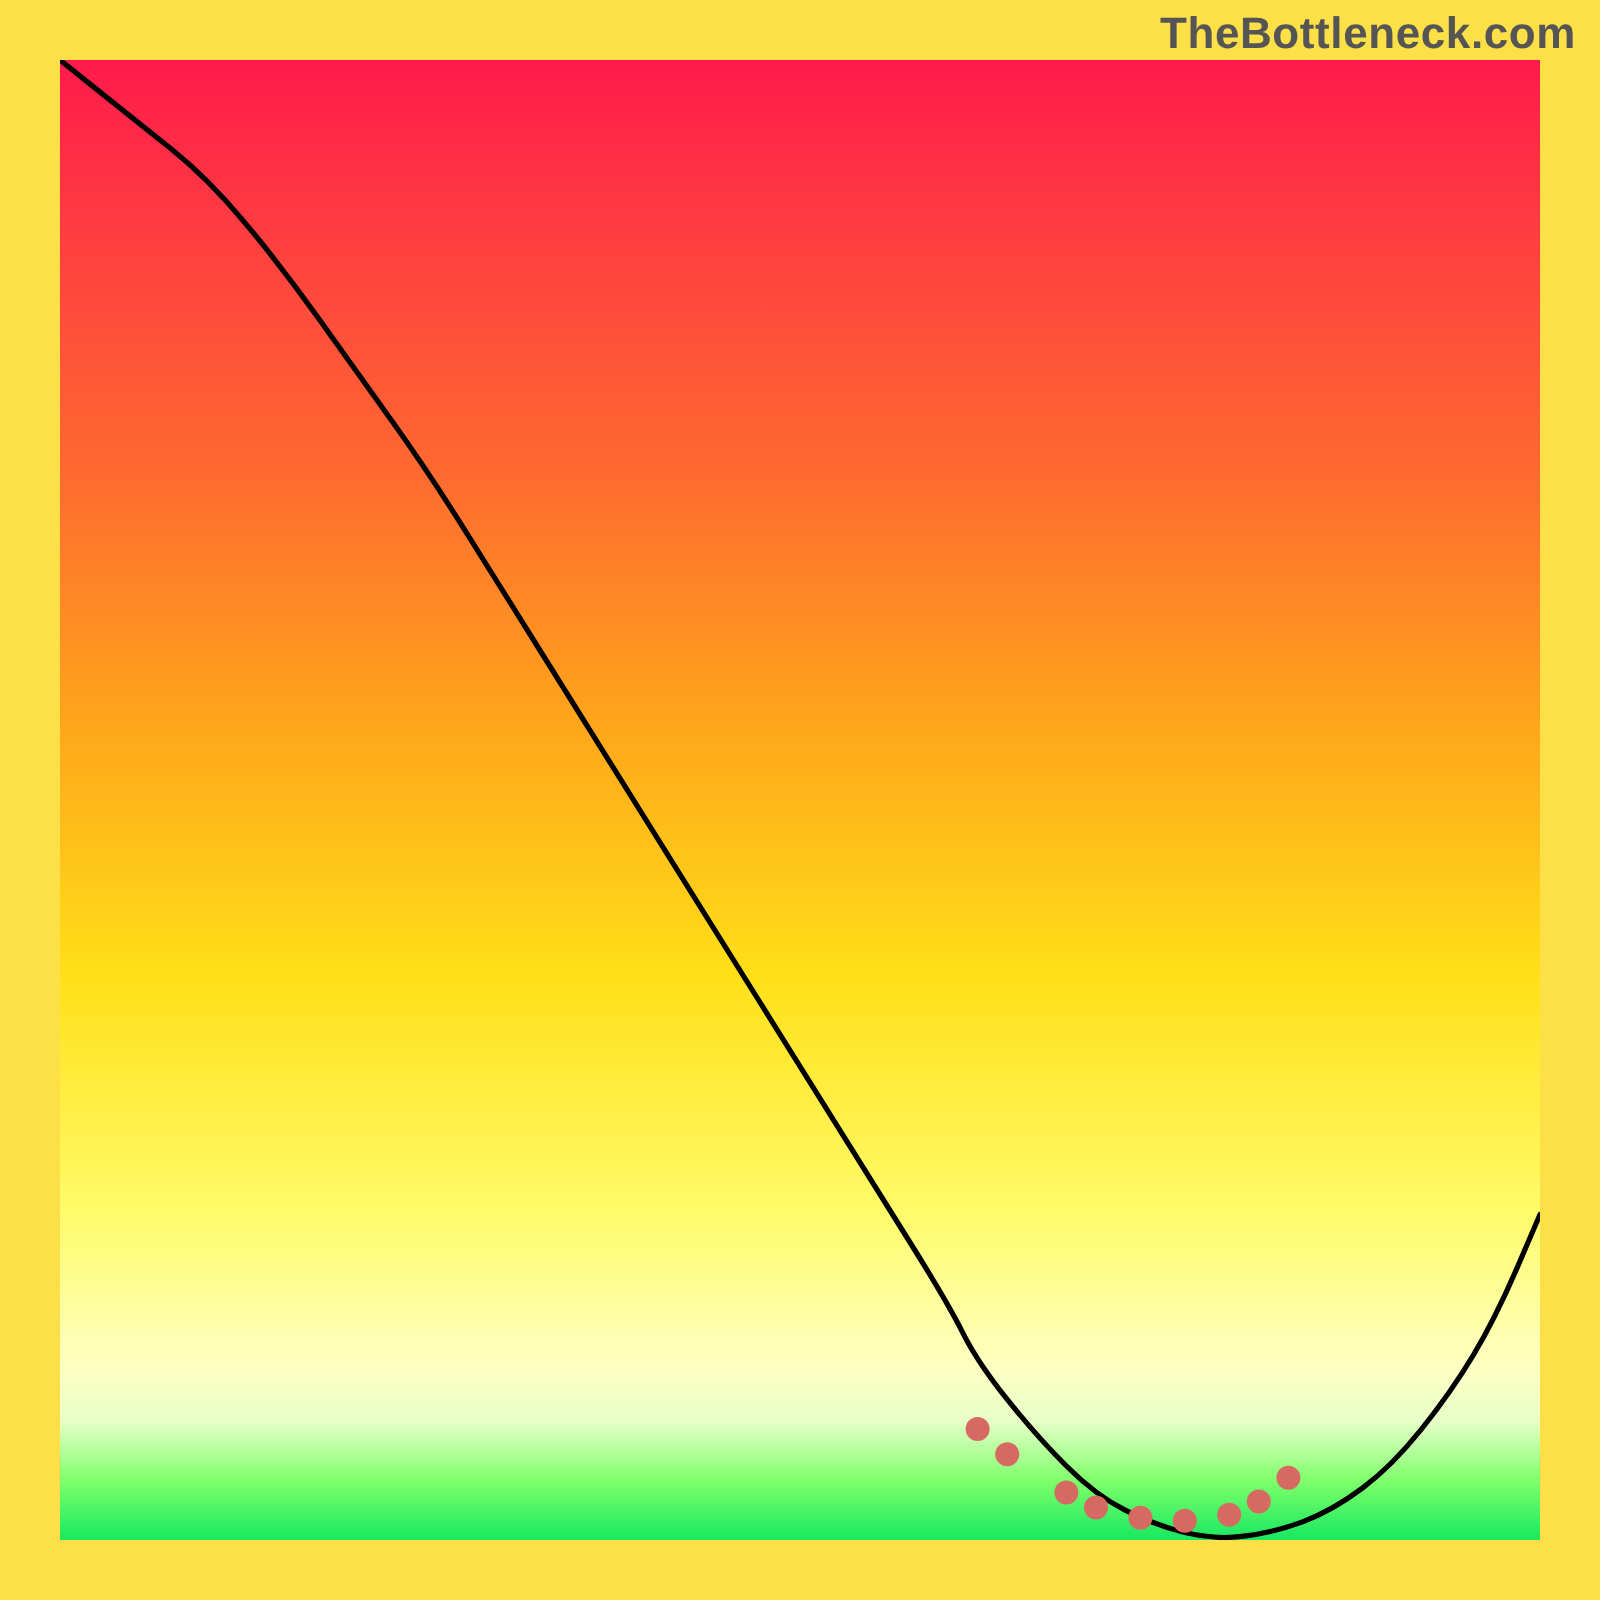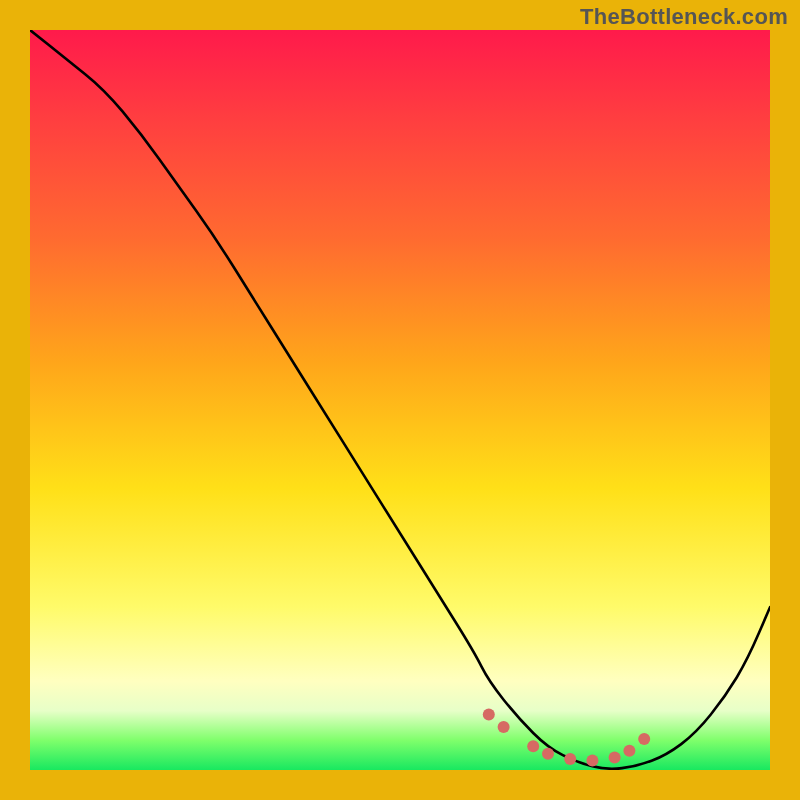--- a/index.html
+++ b/index.html
@@ -1,21 +1,21 @@
 <!DOCTYPE html>
 <html><head>
 <meta charset="utf-8">
 <style>
   * { margin: 0; padding: 0; box-sizing: border-box; }
   html, body { width: 800px; height: 800px; overflow: hidden; background: #000; font-family: Arial, sans-serif; }
   .canvas {
     position: relative;
     width: 800px;
     height: 800px;
-    background: #eab308;
+    background: #fde047;
   }
   .watermark {
     position: absolute;
     top: 4px;
     right: 12px;
     color: #555;
     font-size: 22px;
     font-weight: 600;
     letter-spacing: 0.3px;
     z-index: 10;

